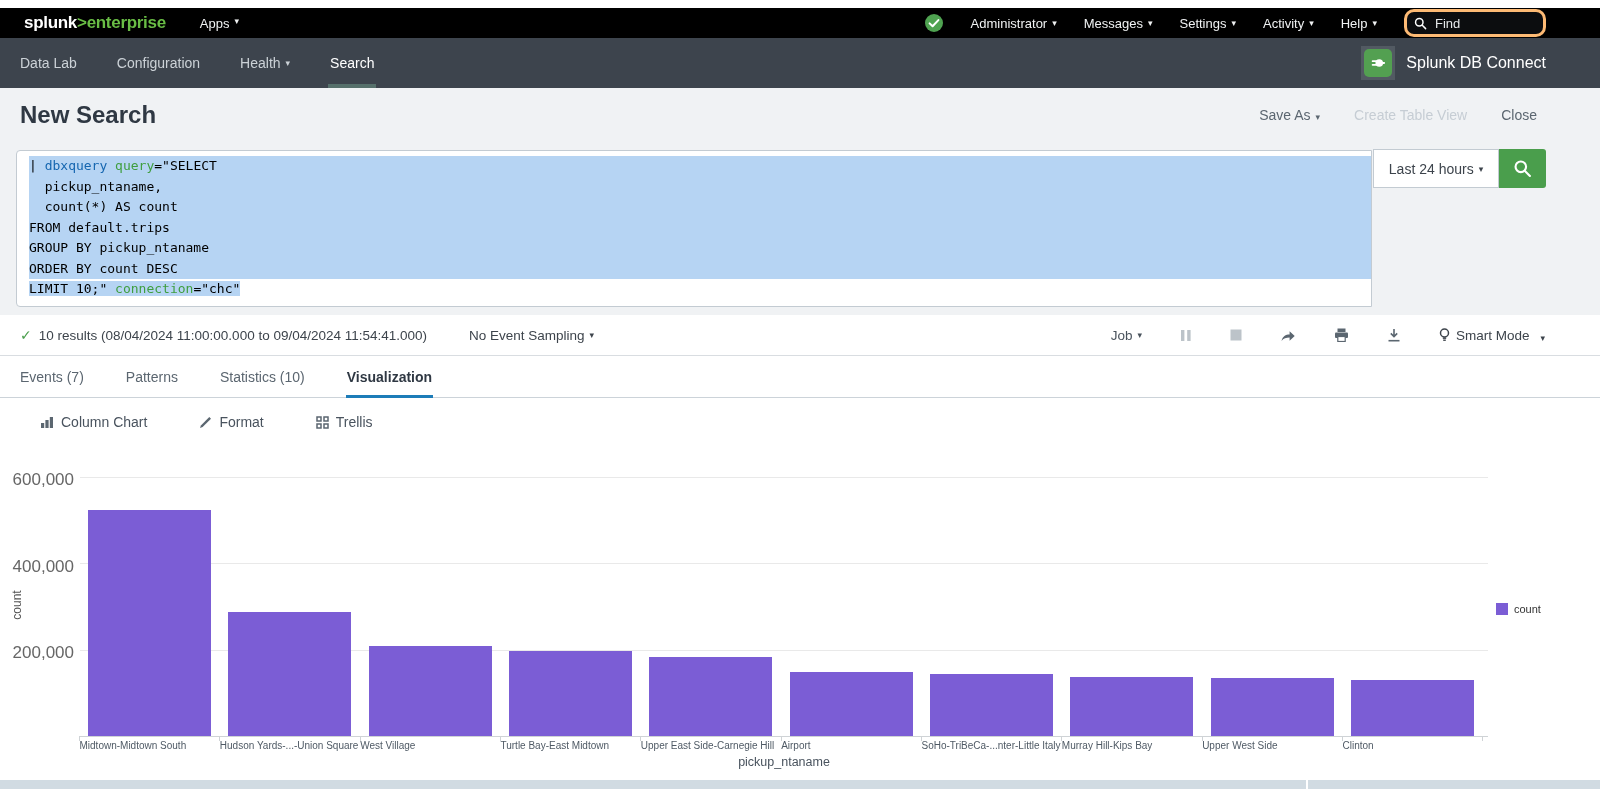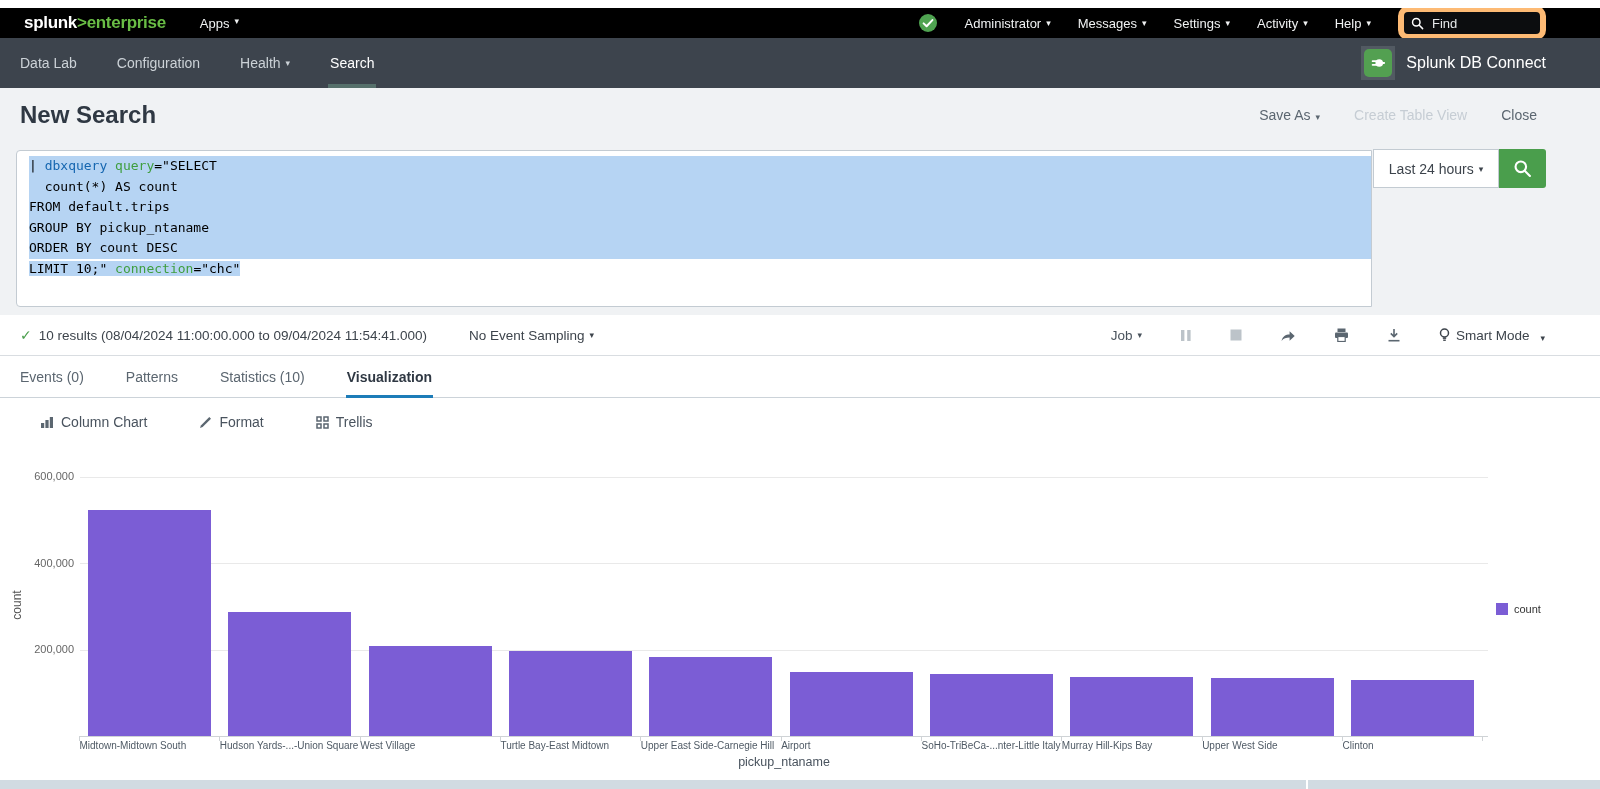--- a/index.html
+++ b/index.html
@@ -9,21 +9,21 @@
 
   
   .topbar{position:absolute;top:0;left:0;right:0;height:30px;background:#000;display:flex;align-items:center;color:#f0f2f3;}
   .logo{margin-left:24px;font-size:17px;font-weight:bold;letter-spacing:-0.3px;white-space:nowrap;}
   .logo .brand{color:#fff;}
   .logo .prod{color:#69bd45;}
   .tb-apps{margin-left:34px;font-size:13px;display:flex;align-items:flex-start;cursor:pointer;}
   .tb-right{margin-left:auto;margin-right:54px;display:flex;align-items:center;gap:27px;}
   .tb-menus{display:flex;gap:27px;}
   .tb-menu{font-size:13px;display:flex;align-items:center;cursor:pointer;white-space:nowrap;}
-  .find-box{width:122px;height:22px;border:6px solid #fdba74;border-radius:10px;display:flex;align-items:center;padding:0 7px;gap:6px;background:#0c0d0f;}
+  .find-box{width:122px;height:22px;border:3px solid #fdba74;border-radius:10px;display:flex;align-items:center;padding:0 7px;gap:6px;background:#0c0d0f;}
   .find-box input{background:transparent;border:none;outline:none;color:#fff;font-size:13px;width:80px;font-family:inherit;}
   .find-box input::placeholder{color:#e6e8ea;opacity:1;}
 
   
   .appbar{position:absolute;top:30px;left:0;right:0;height:50px;background:#3d444d;display:flex;align-items:center;color:#ccd2d7;}
   .ab-nav{display:flex;margin-left:20px;gap:40px;height:50px;align-items:center;}
   .ab-item{font-size:14px;height:50px;display:flex;align-items:center;position:relative;cursor:pointer;white-space:nowrap;}
   .ab-item.active{color:#fff;}
   .ab-item.active::after{content:"";position:absolute;left:-2px;right:-2px;bottom:0;height:4px;background:#56706b;}
   .ab-right{margin-left:auto;margin-right:54px;display:flex;align-items:center;gap:11px;}
@@ -71,21 +71,21 @@
 
   
   .viz-toolbar{position:absolute;top:390px;left:0;right:0;height:48px;background:#fff;display:flex;align-items:center;padding-left:40px;gap:52px;}
   .viz-btn{display:flex;align-items:center;gap:7px;font-size:14px;color:#49535e;cursor:pointer;white-space:nowrap;}
 
   
   .chart{position:absolute;top:440px;left:0;width:1600px;height:332px;background:#fff;}
   .gridline{position:absolute;left:80px;width:1408px;height:1px;background:#e9e9e9;}
   .axis-line{position:absolute;left:80px;width:1408px;height:1px;background:#cfd3d6;}
   .xtick{position:absolute;width:1px;height:5px;background:#cfd3d6;}
-  .ytick{position:absolute;left:0;width:74px;text-align:right;font-size:11px;color:#666;}
+  .ytick{position:absolute;left:0;width:74px;text-align:right;font-size:17px;color:#666;}
   .ylabel{position:absolute;left:-13px;top:150px;width:60px;text-align:center;font-size:12px;color:#555;transform:rotate(-90deg);}
   .bar{position:absolute;width:123px;}
   .xcat{position:absolute;top:292px;width:140px;text-align:left;font-size:10px;color:#4f5a65;white-space:nowrap;overflow:hidden;}
   .xaxis-title{position:absolute;top:307px;left:80px;width:1408px;text-align:center;font-size:12.5px;color:#49535e;}
   .legend{position:absolute;left:1496px;top:155px;display:flex;align-items:center;gap:6px;font-size:11px;color:#333;}
   .legend-swatch{width:12px;height:12px;}
 
   
   .bottom-table{position:absolute;top:772px;left:0;width:1600px;height:17px;display:flex;background:#fff;overflow:hidden;}
   .bt-cell{background:#d1dbe2;color:#7b8a99;font-size:13px;padding-top:8px;box-sizing:border-box;height:30px;}
@@ -180,20 +180,21 @@
   <section class="header-band">
     <h1 class="page-title" style="margin:0;">New Search</h1>
     <div class="header-links">
       <span class="hlink"><span>Save As</span><span class="caret">▾</span></span>
       <span class="hlink disabled">Create Table View</span>
       <span class="hlink">Close</span>
     </div>
 
     <div class="query-box">
         <div class="q-line sel-full"><span class="tok-p">| </span><span class="tok-cmd">dbxquery</span><span class="tok-p"> </span><span class="tok-kw">query</span><span class="tok-p">="SELECT</span></div>
+        <div class="q-line sel-full"><span class="tok-p">  pickup_ntaname,</span></div>
         <div class="q-line sel-full"><span class="tok-p">  count(*) AS count</span></div>
         <div class="q-line sel-full"><span class="tok-p">FROM default.trips</span></div>
         <div class="q-line sel-full"><span class="tok-p">GROUP BY pickup_ntaname</span></div>
         <div class="q-line sel-full"><span class="tok-p">ORDER BY count DESC</span></div>
         <div class="q-line"><span class="sel-text"><span class="tok-p">LIMIT 10;" </span><span class="tok-kw">connection</span><span class="tok-p">="chc"</span></span></div>
       </div>
 
     <div class="time-picker">
       <span>Last 24 hours</span>
       <span class="caret">▾</span>
@@ -257,21 +258,21 @@
               <rect x="4.2" y="11.5" width="2.6" height="1.4" fill="#3d444c"></rect>
             </svg>
         </span>
         <span>Smart Mode</span>
         <span class="caret">▾</span>
       </span>
     </div>
   </div>
 
   <div class="tabs-row">
-      <div class="tab">Events (0)</div>
+      <div class="tab">Events (7)</div>
       <div class="tab">Patterns</div>
       <div class="tab">Statistics (10)</div>
       <div class="tab active">Visualization</div>
     </div>
 
   <div class="viz-toolbar">
     <span class="viz-btn">
       <span style="display:flex;">
         <svg width="14" height="14" viewBox="0 0 14 14">
             <rect x="1" y="8" width="3.2" height="5" fill="#5b6670"></rect>

